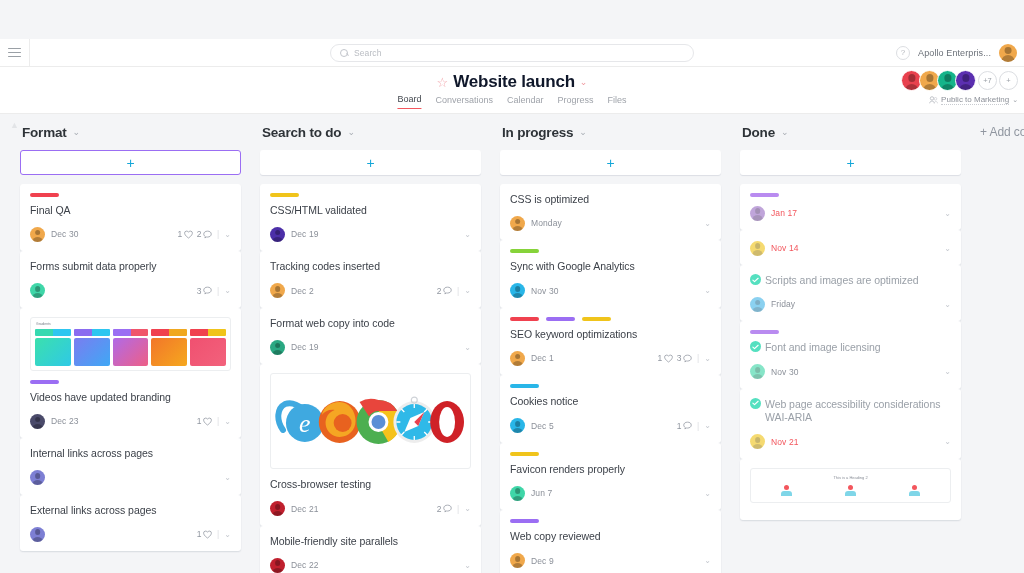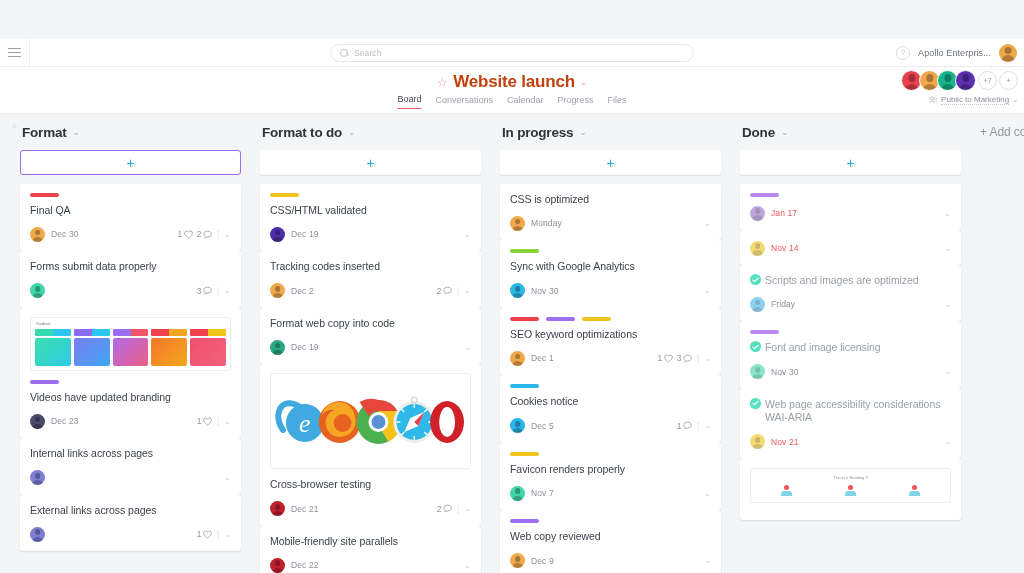--- a/index.html
+++ b/index.html
@@ -42,21 +42,21 @@
   .av::after { content:""; position:absolute; left:50%; bottom:-18%; transform:translateX(-50%); width:72%; height:52%; border-radius:50% 50% 0 0 / 62% 62% 0 0; background: rgba(0,0,0,.26); }
   .av-18 { width: 18px; height: 18px; }
 
   
   .projhead { height: 47px; background: #fff; border-bottom: 1px solid #ececec; position: relative; }
   .title-row {
     position: absolute; left: 50%; transform: translateX(-50%); top: 5px;
     display: flex; align-items: center; gap: 5px; white-space: nowrap;
   }
   .star { font-size: 13px; color: #f2a7ad; line-height: 1; }
-  .proj-title { font-size: 17px; font-weight: 700; color: #c2410c; letter-spacing: -.2px; }
+  .proj-title { font-size: 17px; font-weight: 700; color: #0f172a; letter-spacing: -.2px; }
   .chev { font-size: 9px; color: #f0979d; }
   .tabs {
     position: absolute; left: 50%; transform: translateX(-50%); top: 27px;
     display: flex; gap: 14px; align-items: flex-end;
   }
   .tab { font-size: 9px; color: #9fa3aa; padding-bottom: 4px; cursor: pointer; white-space: nowrap; }
   .tab.active { color: #43484f; border-bottom: 1.6px solid #f3565d; }
   .people { position: absolute; right: 6px; top: 3px; display: flex; align-items: center; }
   .people .av { margin-left: -3px; border: 1.5px solid #fff; }
   .av-21 { width: 21px; height: 21px; }
@@ -335,21 +335,21 @@
                 </span>
               </span>
               <span class="divider">|</span>
               <span class="cchev">⌄</span>
             </div>
           </div>
         </div>
       </div>
       <div class="col">
         <div class="col-head">
-          <span class="col-title">Format to do</span>
+          <span class="col-title">Search to do</span>
           <span class="col-chev">⌄</span>
         </div>
         <div class="addcard">+</div>
         <div class="card">
           <div class="labels">
             <span class="lbl" style="background: rgb(240, 196, 27);"></span>
           </div>
           <div class="card-title">CSS/HTML validated</div>
           <div class="card-foot">
             <div class="av av-15" style="background: rgb(76, 47, 168);"></div>
@@ -539,21 +539,21 @@
             </div>
           </div>
         </div>
         <div class="card">
           <div class="labels">
             <span class="lbl" style="background: rgb(240, 196, 27);"></span>
           </div>
           <div class="card-title">Favicon renders properly</div>
           <div class="card-foot">
             <div class="av av-15" style="background: rgb(63, 214, 168);"></div>
-            <span class="due">Nov 7</span>
+            <span class="due">Jun 7</span>
             <div class="meta">
               <span class="cchev">⌄</span>
             </div>
           </div>
         </div>
         <div class="card">
           <div class="labels">
             <span class="lbl" style="background: rgb(155, 110, 243);"></span>
           </div>
           <div class="card-title">Web copy reviewed</div>

